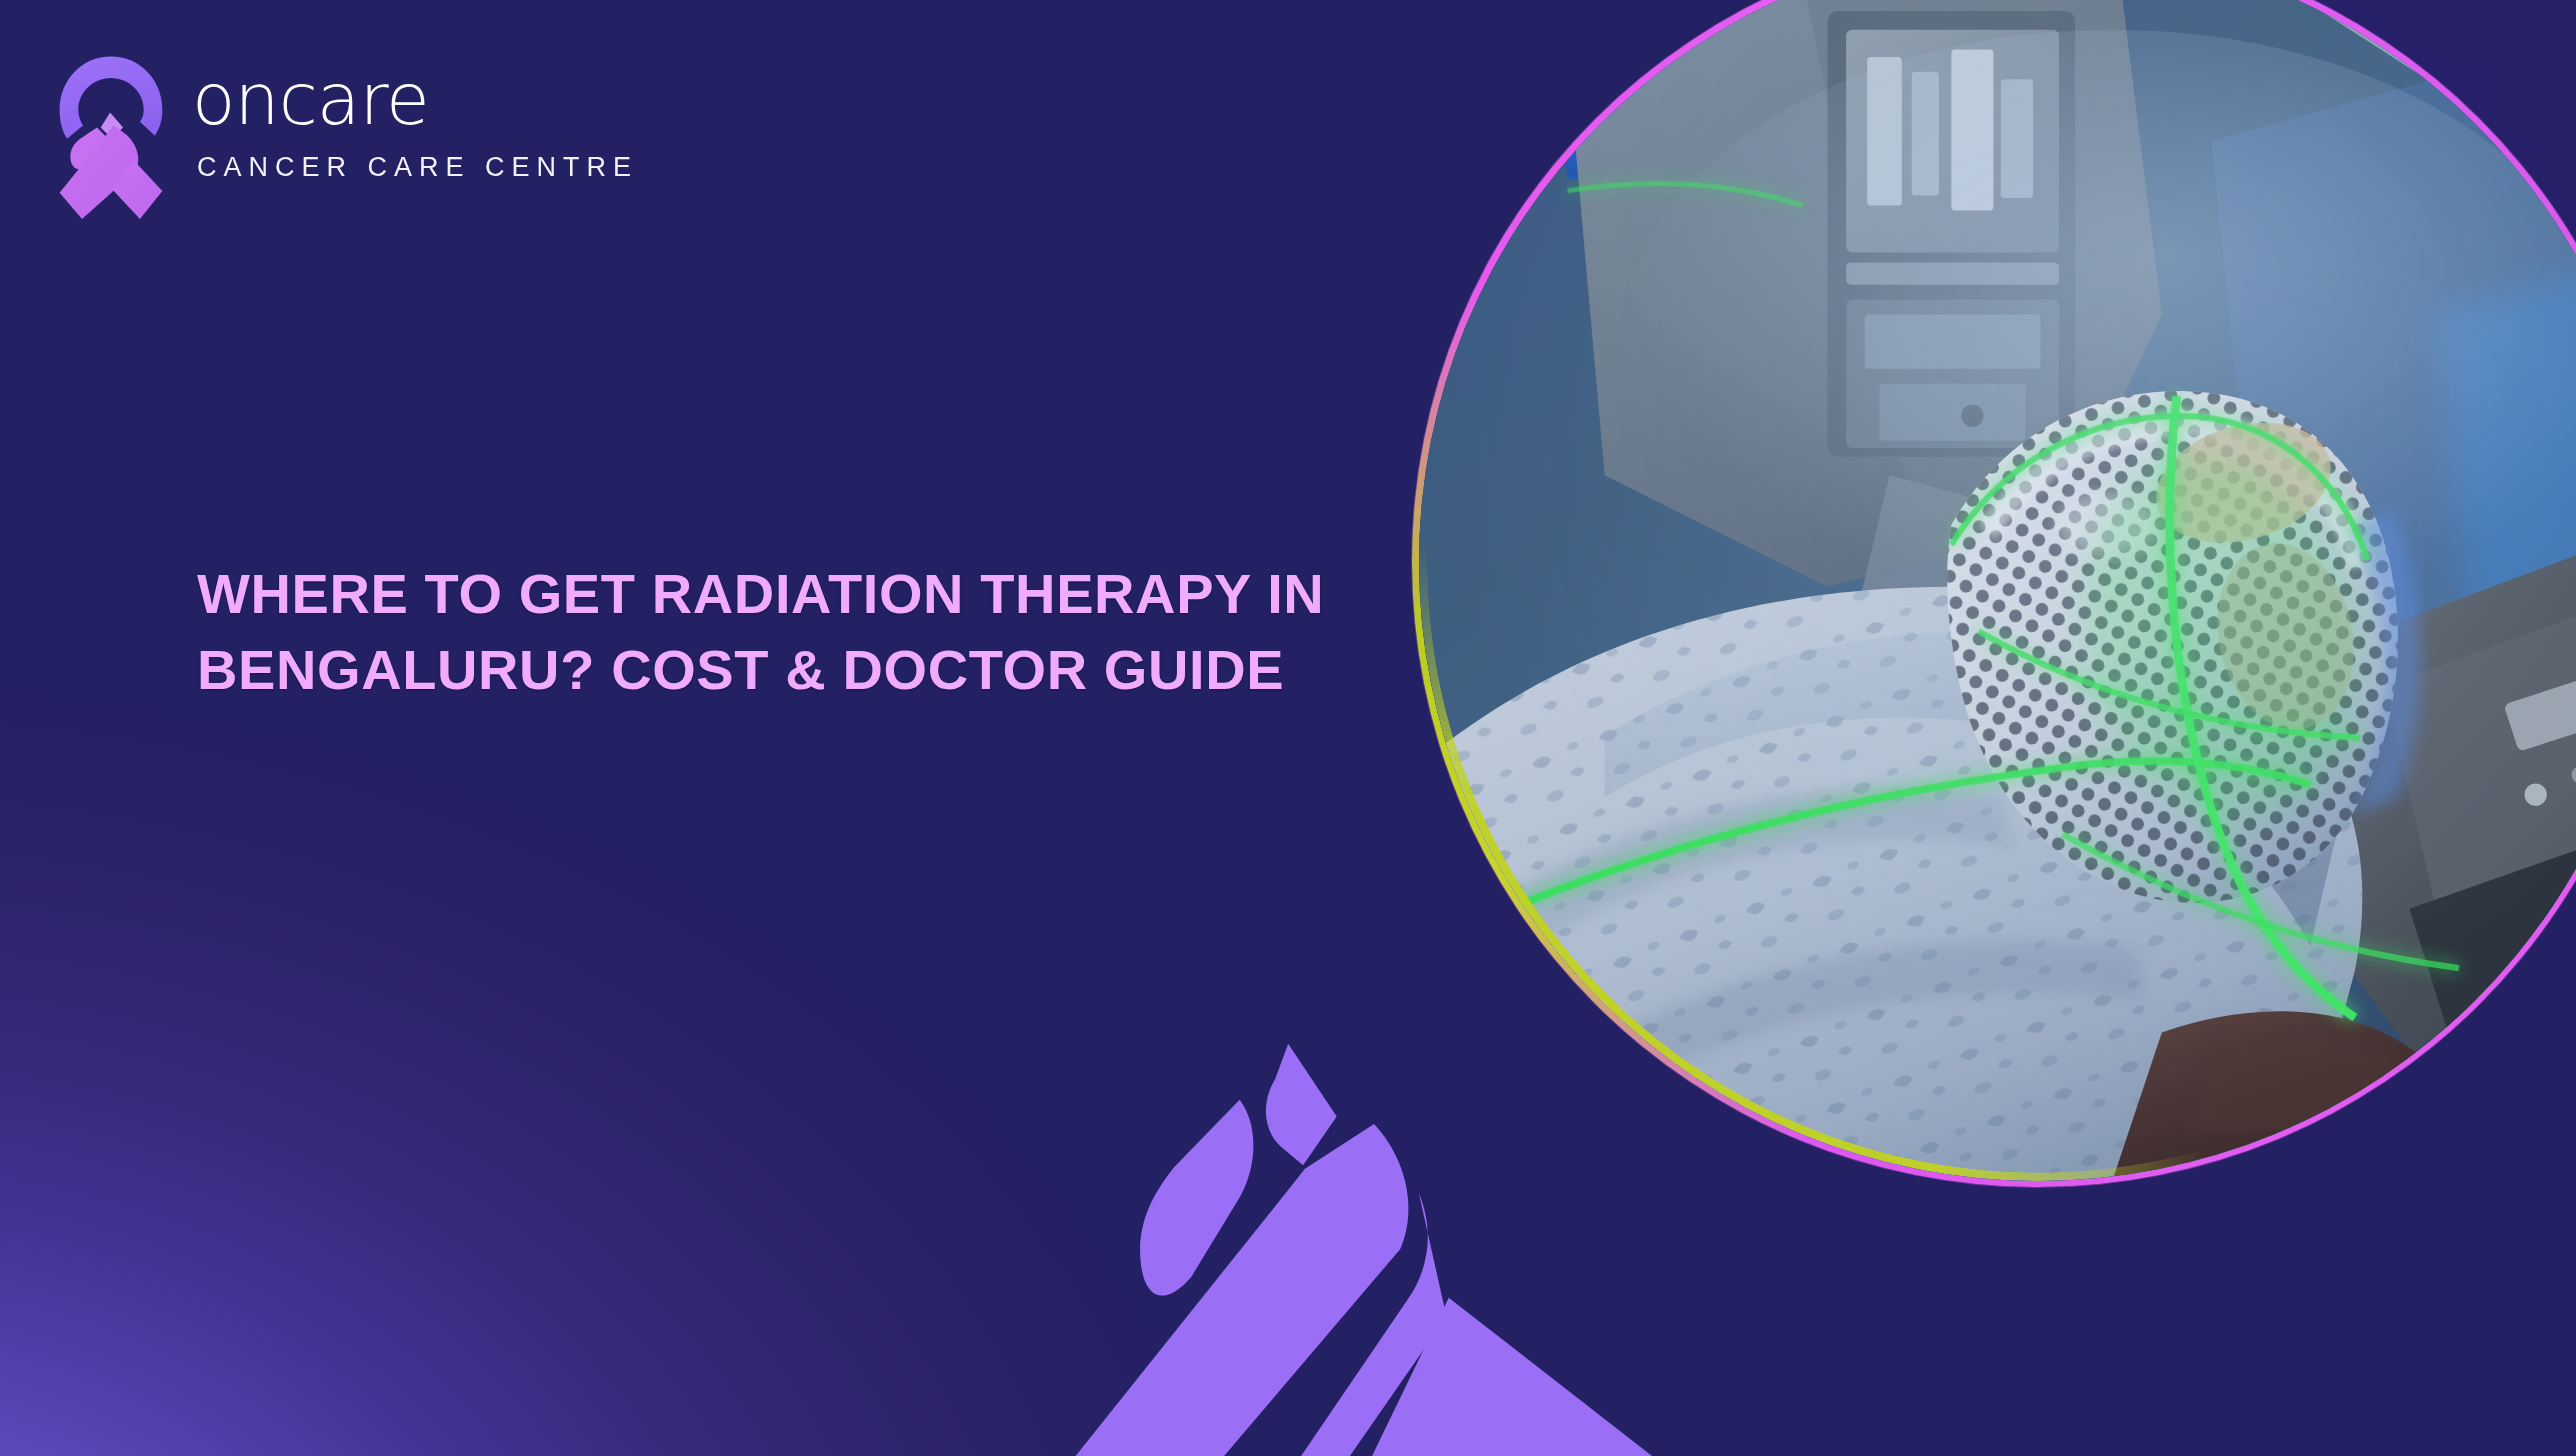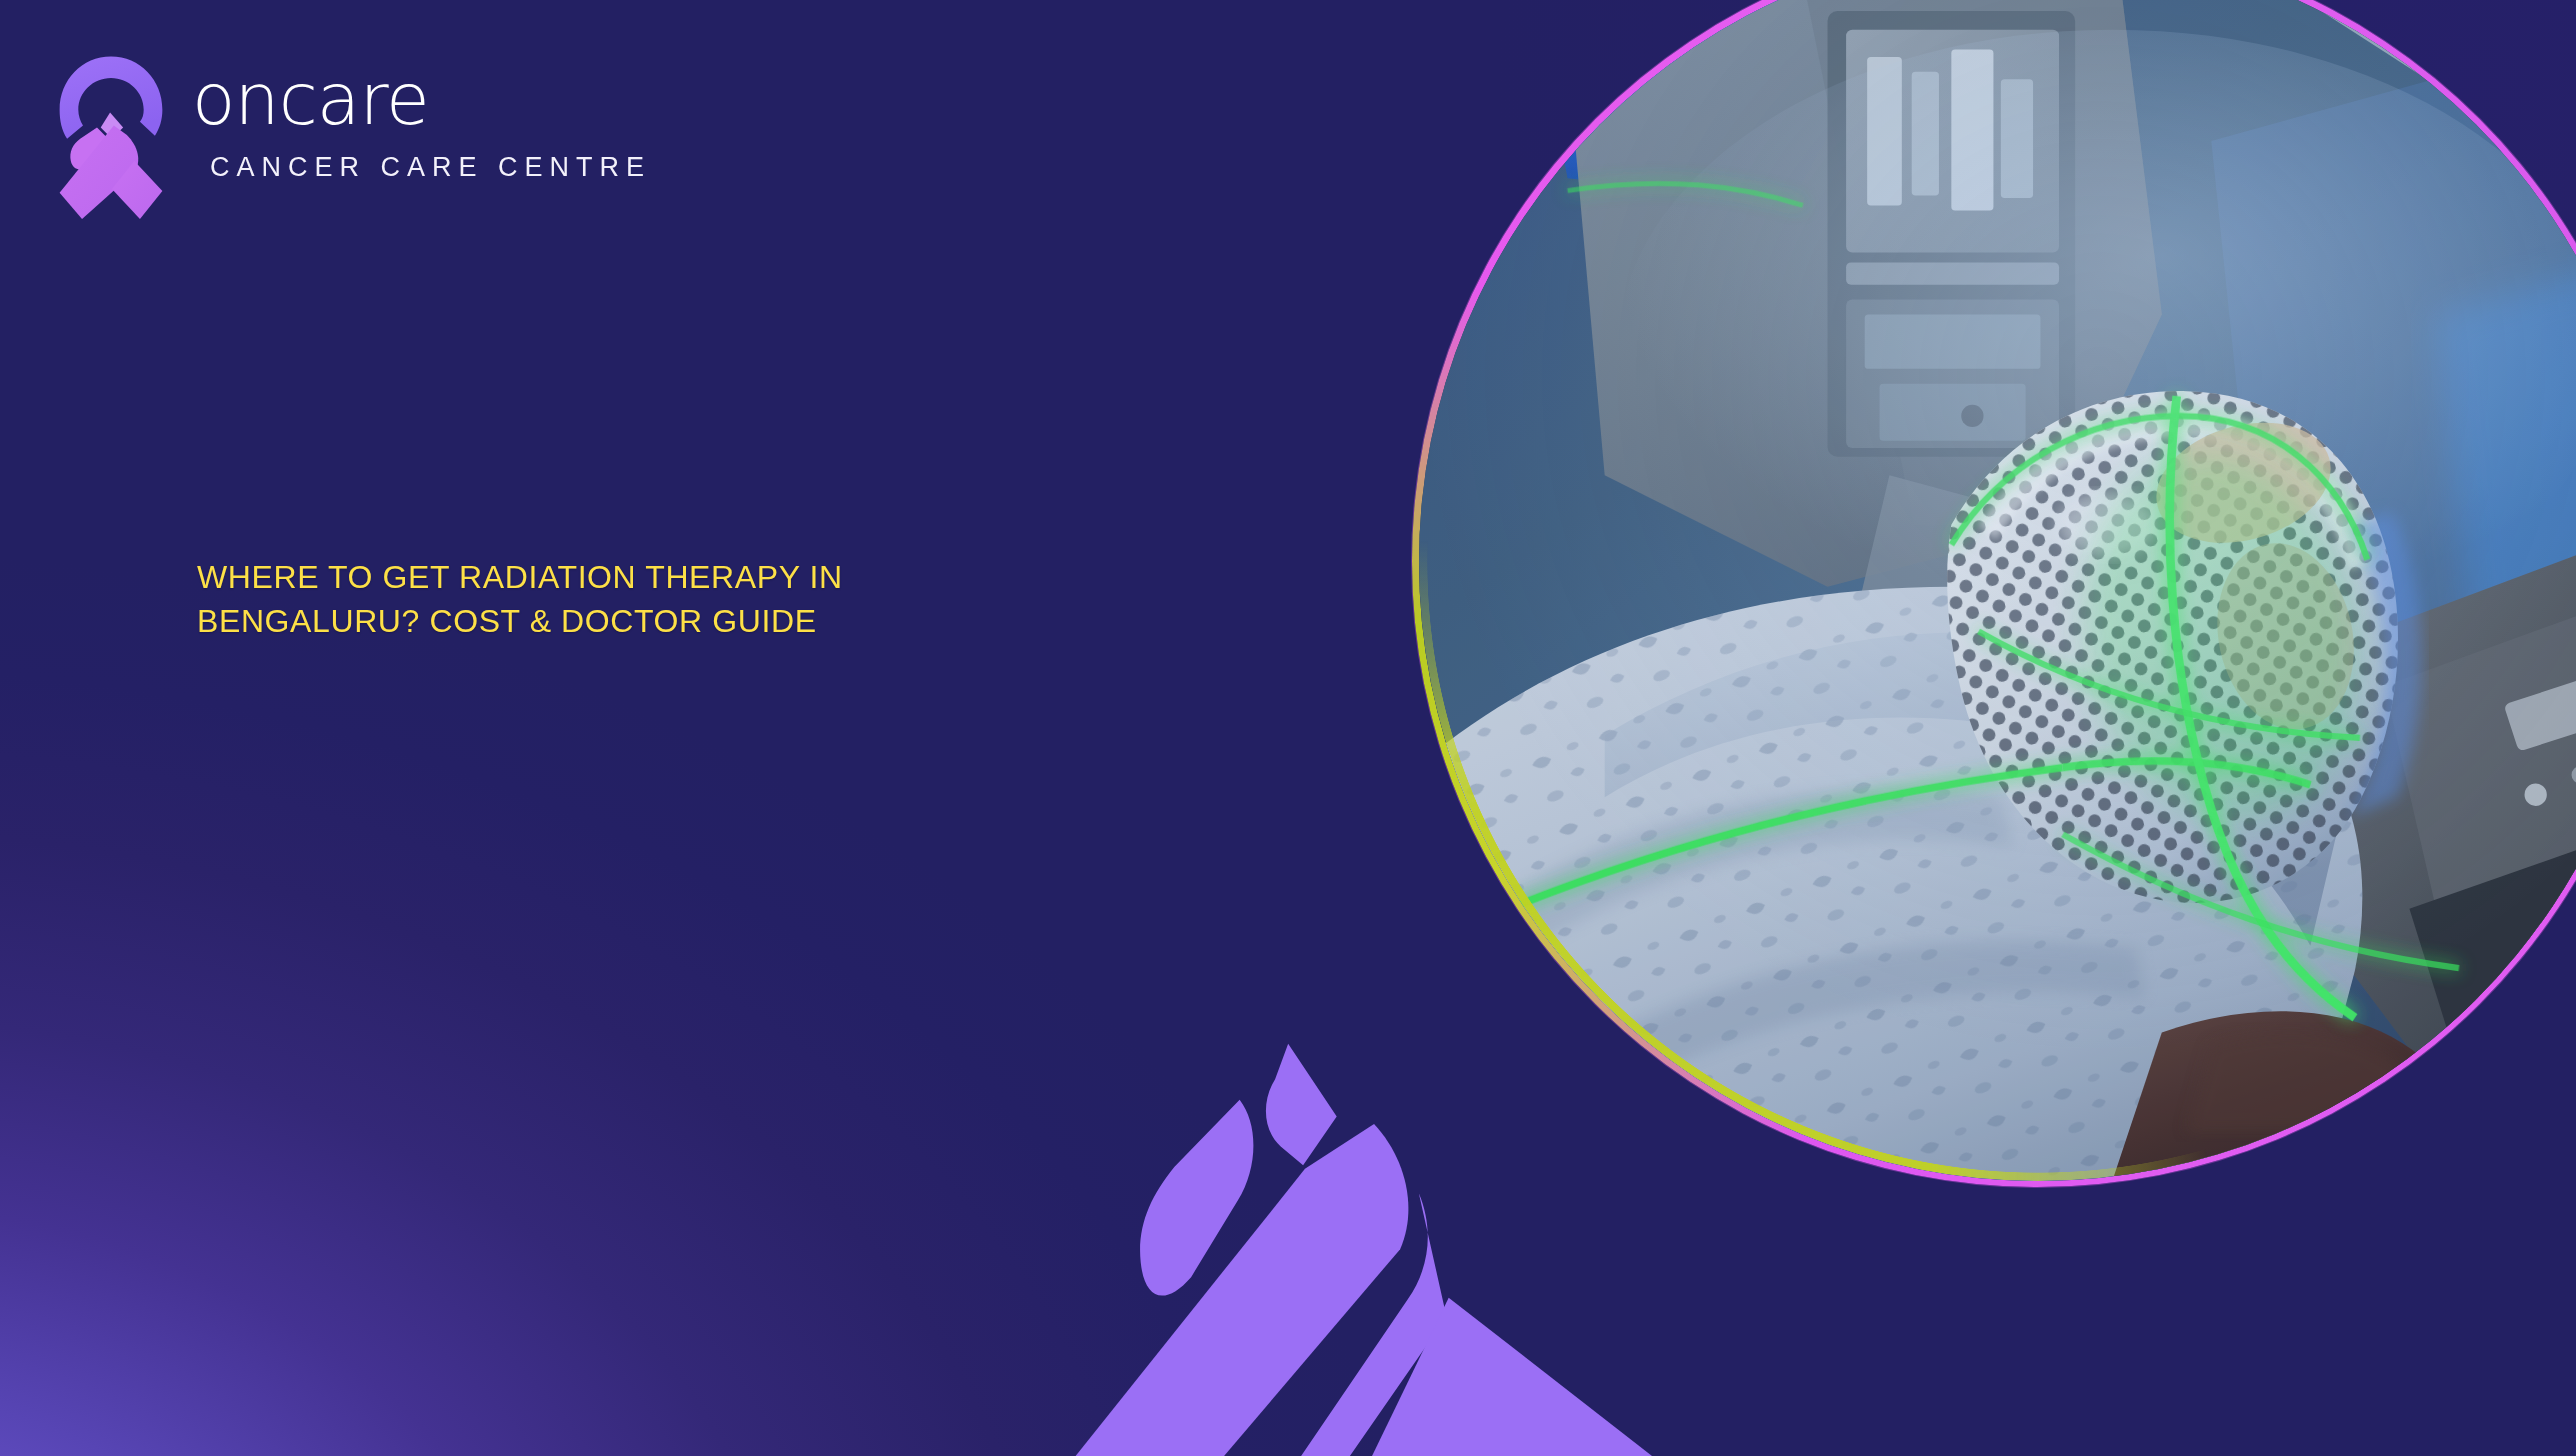--- a/index.html
+++ b/index.html
@@ -62,42 +62,42 @@
     font-size:71px;
     font-weight:300;
     letter-spacing:-0.9px;
     color:#FFFFFF;
     line-height:1;
     display:block;
   }
   .tagline{
     display:block;
     margin-top:18.7px;
-    margin-left:18px;
+    margin-left:5px;
     font-family:"Liberation Sans", sans-serif;
     font-size:27px;
     font-weight:400;
     letter-spacing:7px;
     color:#F3F1FB;
     line-height:1;
   }
 
   
   .headline{
     position:absolute;
     left:197px; top:556px;
     width:989px;
   }
   .headline-line{
     display:block;
     font-family:"Liberation Sans Narrow","Liberation Sans", sans-serif;
-    font-size:32px;
-    font-weight:400;
+    font-size:56px;
+    font-weight:700;
     letter-spacing:0.6px;
-    color:#fde047;
+    color:#f0abfc;
     line-height:1.36;
     text-transform:uppercase;
     white-space:nowrap;
     text-shadow:0 0.9px 1.9px rgba(10,6,40,0.35);
   }
 
   
   .hero-circle{
     position:absolute;
     left:1412px; top:-64px;

